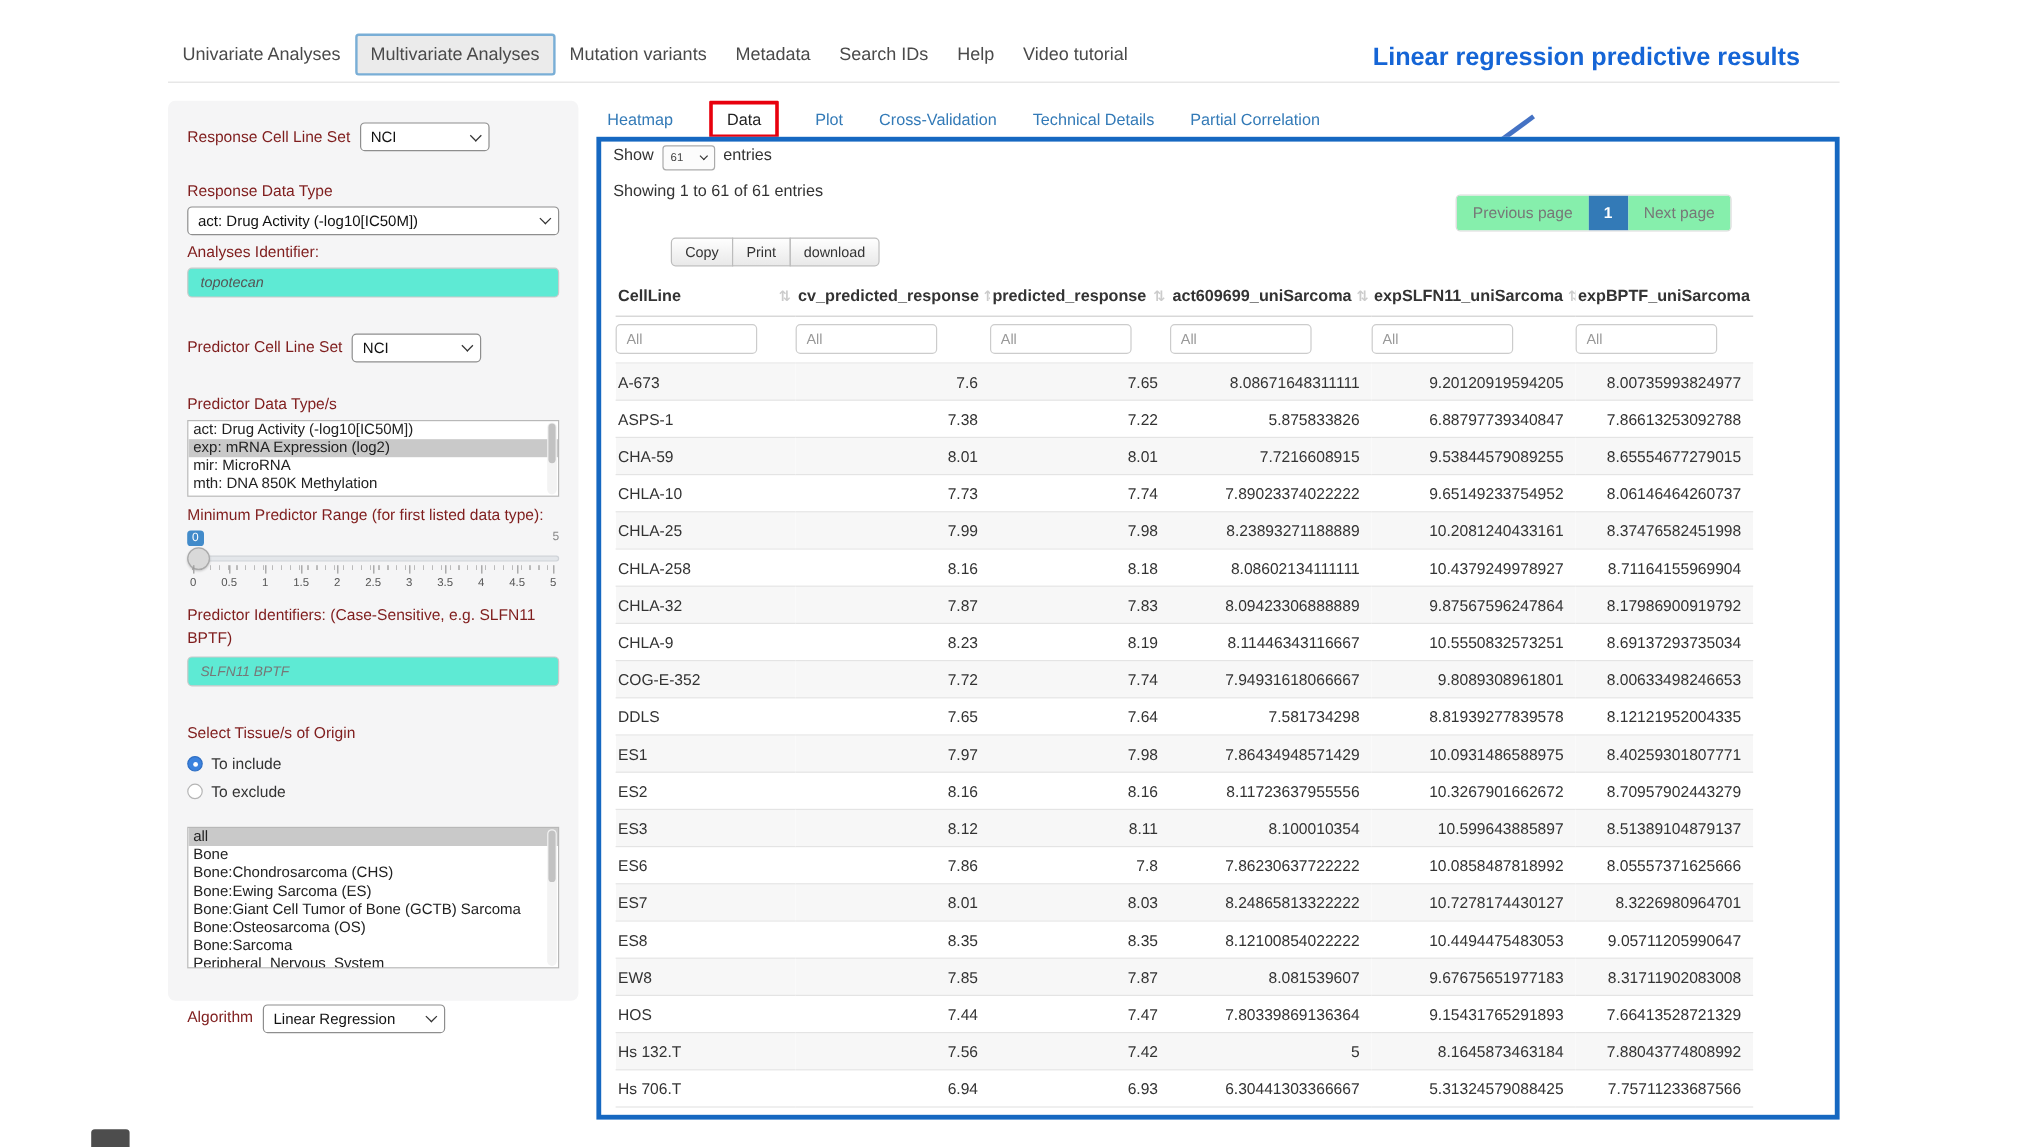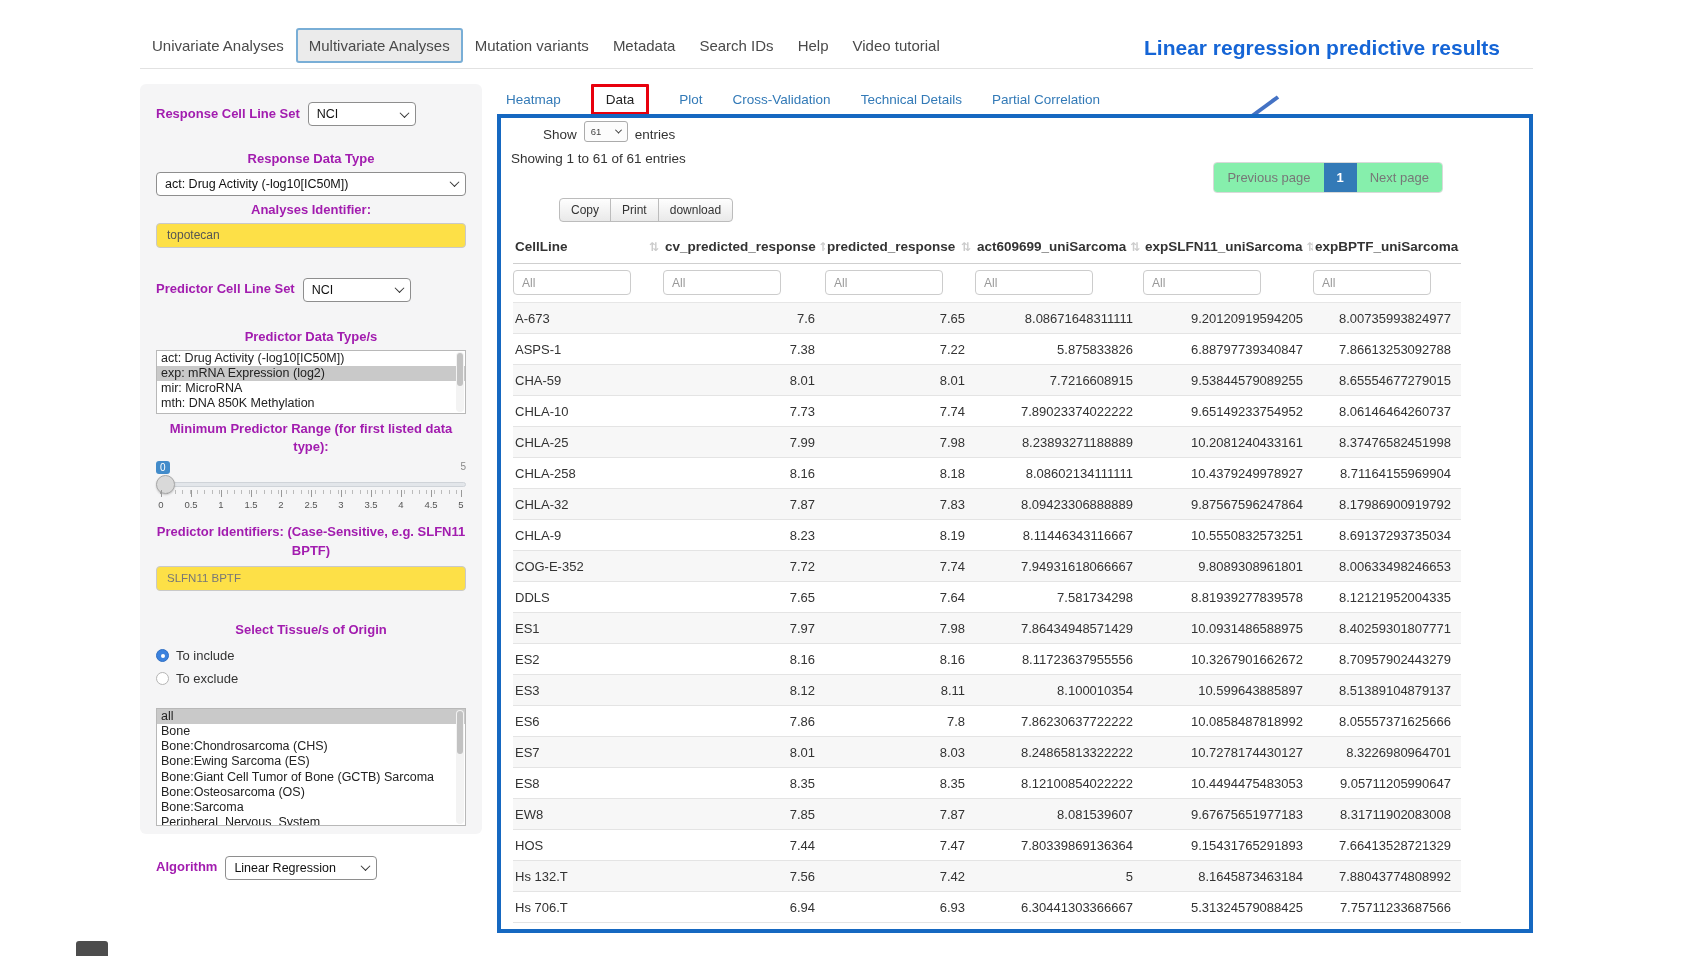--- a/index.html
+++ b/index.html
@@ -10,25 +10,25 @@
   .nav-item { font-size:15px; color:#4a4a4a; padding:9px 12px; cursor:pointer; white-space:nowrap; }
   .nav-item.active { background:#ebebeb; border:2px solid #79aed6; border-radius:3px; padding:7px 11px; }
   .nav-divider { position:absolute; left:140px; top:68px; width:1393px; height:1px; background:#e2e2e2; }
 
   
   .annot-title { position:absolute; left:1060px; top:36px; width:440px; text-align:right; font-size:21px; font-weight:bold; color:#1565d6; }
   .annot-arrow { position:absolute; left:1208px; top:92px; }
 
   
   .sidebar { position:absolute; left:140px; top:84px; width:342px; height:750px; background:#f5f5f6; border-radius:6px; padding:16px; }
-  .sb-label { font-size:13px; font-weight:bold; color:#a21caf; line-height:1.45;text-align:center; }
+  .sb-label { font-size:13px; font-weight:normal; color:#7f1d1d; line-height:1.45; }
   .sb-row { display:flex; align-items:center; gap:8px; }
   .selectbox { background:#fff; border:1px solid #8e8e8e; border-radius:4px; height:24px; display:flex; align-items:center; justify-content:space-between; padding:0 7px 0 8px; font-size:12.5px; color:#111; cursor:pointer; }
   .chev { width:7px; height:7px; border-right:1.8px solid #333; border-bottom:1.8px solid #333; transform:rotate(45deg) translate(-1px,-1px); flex:none; }
-  .textinput { width:100%; height:25px; border:1px solid #c9c9c9; border-radius:4px; background:#fde047; font-size:12px; color:#555; padding:0 10px; font-family:inherit; }
+  .textinput { width:100%; height:25px; border:1px solid #c9c9c9; border-radius:4px; background:#5eead4; font-size:12px; color:#555; padding:0 10px; font-family:inherit;font-style:italic; }
   .listbox { position:relative; background:#fff; border:1px solid #b8b8b8; width:100%; overflow:hidden; }
   .listbox .opt { font-size:12.5px; line-height:15.2px; padding:0 4px; white-space:nowrap; cursor:pointer; color:#222; }
   .listbox .opt.sel { background:#c9c9c9; }
   .listbox .fakescroll { position:absolute; right:1px; top:1px; bottom:1px; width:8px; background:#f3f3f3; border-radius:4px; }
   .listbox .fakescroll .thumb { position:absolute; top:1px; left:1px; width:6px; height:55%; background:#c2c2c2; border-radius:3px; }
 
   
   .irs { position:relative; height:52px; margin-top:4px; }
   .irs-badge { position:absolute; left:0; top:0; background:#428bca; color:#fff; font-size:10px; border-radius:3px; padding:1px 4px; }
   .irs-max { position:absolute; right:0; top:0; color:#888; font-size:10px; }
@@ -47,21 +47,21 @@
   .radio.checked { background:#3b82de; border-color:#2f6fc4; }
   .radio.checked::after { content:""; position:absolute; left:4px; top:4px; width:4px; height:4px; background:#fff; border-radius:50%; }
   .radio-label { font-size:13px; color:#333; }
 
   
   .tabs { position:absolute; left:506px; top:84px; display:flex; align-items:center; gap:30px; height:31px; }
   .tab { font-size:13.5px; color:#337ab7; cursor:pointer; white-space:nowrap; }
   .tab.active { color:#222; border:3.5px solid #e8000d; padding:5px 12px; border-radius:1px; }
 
   .panel { position:absolute; left:497px; top:114px; width:1036px; height:819px; border:4px solid #1668c1; background:#fff; }
-  .show-row { position:absolute; left:10px; top:3px; display:flex; align-items:flex-end; gap:7px; font-size:13.5px; color:#333;margin-left:32px; }
+  .show-row { position:absolute; left:10px; top:3px; display:flex; align-items:flex-start; gap:7px; font-size:13.5px; color:#333; }
   .entries-select { width:44px; height:21px; background:#fcfcfc; border:1px solid #ababab; border-radius:3px; display:flex; align-items:center; justify-content:space-between; padding:0 6px; font-size:9.5px; color:#444; cursor:pointer; }
   .showing-text { position:absolute; left:10px; top:33px; font-size:13.5px; color:#333; }
 
   .pagination { position:absolute; top:44px; right:86px; display:flex; border:1px solid #d9d9d9; border-radius:4px; overflow:hidden; }
   .page-btn { font-size:13px; color:#777; padding:7px 13px; background:#86efac; cursor:pointer; }
   .page-btn.current { background:#337ab7; color:#fff; font-weight:bold; }
 
   .btn-group { position:absolute; left:10px; top:80px; display:flex;margin-left:48px; }
   .dt-btn { font-size:12px; color:#333; padding:4px 11px; background:linear-gradient(#fefefe,#e9e9e9); border:1px solid #bcbcbc; margin-left:-1px; cursor:pointer; }
   .dt-btn:first-child { border-radius:4px 0 0 4px; margin-left:0; }

